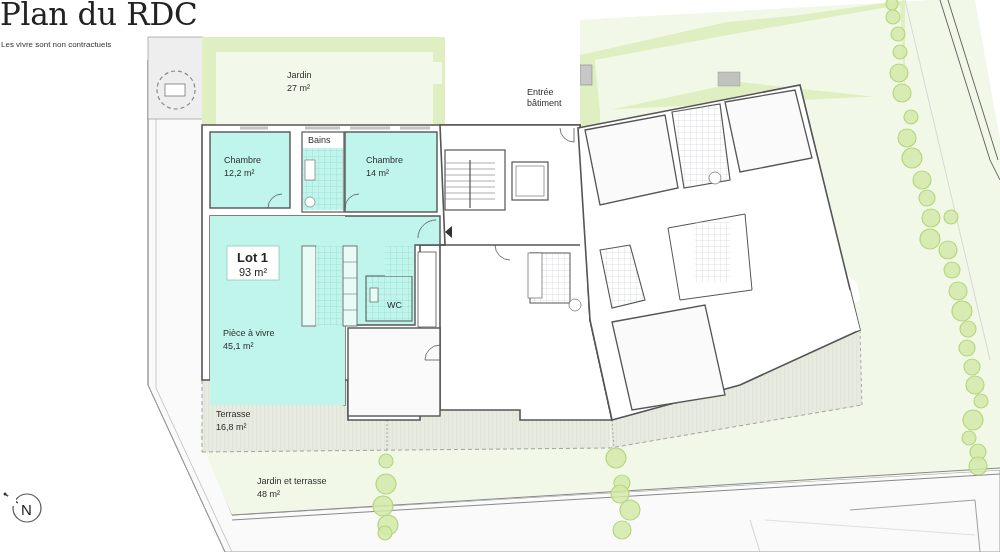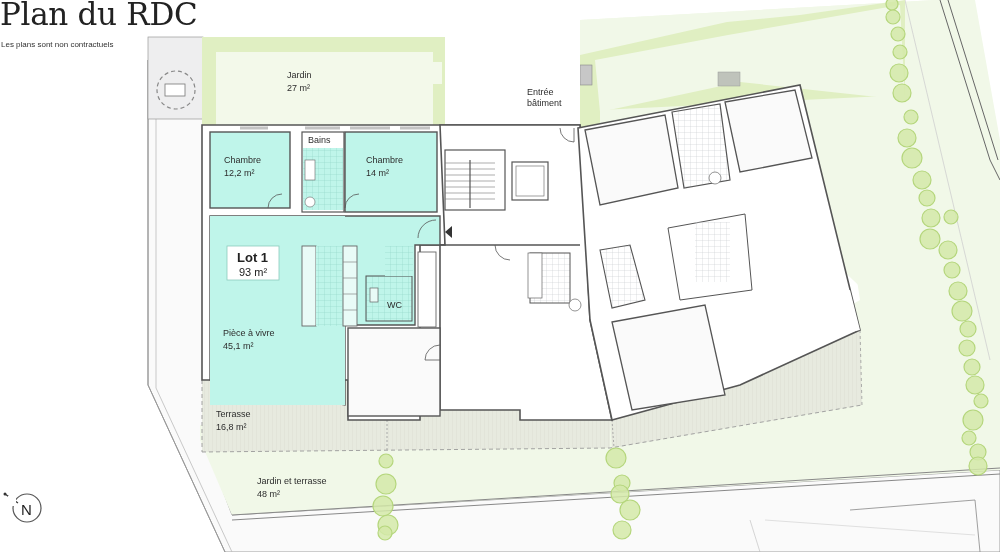--- a/index.html
+++ b/index.html
@@ -8,21 +8,21 @@
     .subtitle { position: absolute; left: 1px; top: 40px; font-size: 8px; color: #333; }
     svg.plan { position: absolute; left: 0; top: 0; }
     .lbl { font-family: "Liberation Sans", sans-serif; font-size: 9px; fill: #2d2d2d; }
     .lot-title { font-family: "Liberation Sans", sans-serif; font-size: 13px; font-weight: bold; fill: #222; }
     .lot-area { font-family: "Liberation Sans", sans-serif; font-size: 11px; fill: #222; }
   </style>
 </head>
 <body>
 
 <h1 class="title">Plan du RDC</h1>
-<div class="subtitle">Les plans sont non contractuels</div>
+<div class="subtitle">Les vivre sont non contractuels</div>
 
 <svg class="plan" width="1000" height="552" viewBox="0 0 1000 552" xmlns="http://www.w3.org/2000/svg">
   <defs>
     <pattern id="tiles" width="6" height="6" patternUnits="userSpaceOnUse">
       <rect width="6" height="6" fill="none"></rect>
       <path d="M6 0 L0 0 0 6" fill="none" stroke="#c6cacd" stroke-width="0.6"></path>
     </pattern>
     <pattern id="tiles-teal" width="6" height="6" patternUnits="userSpaceOnUse">
       <rect width="6" height="6" fill="#bff5ea"></rect>
       <path d="M6 0 L0 0 0 6" fill="none" stroke="#8fd4c5" stroke-width="0.6"></path>

